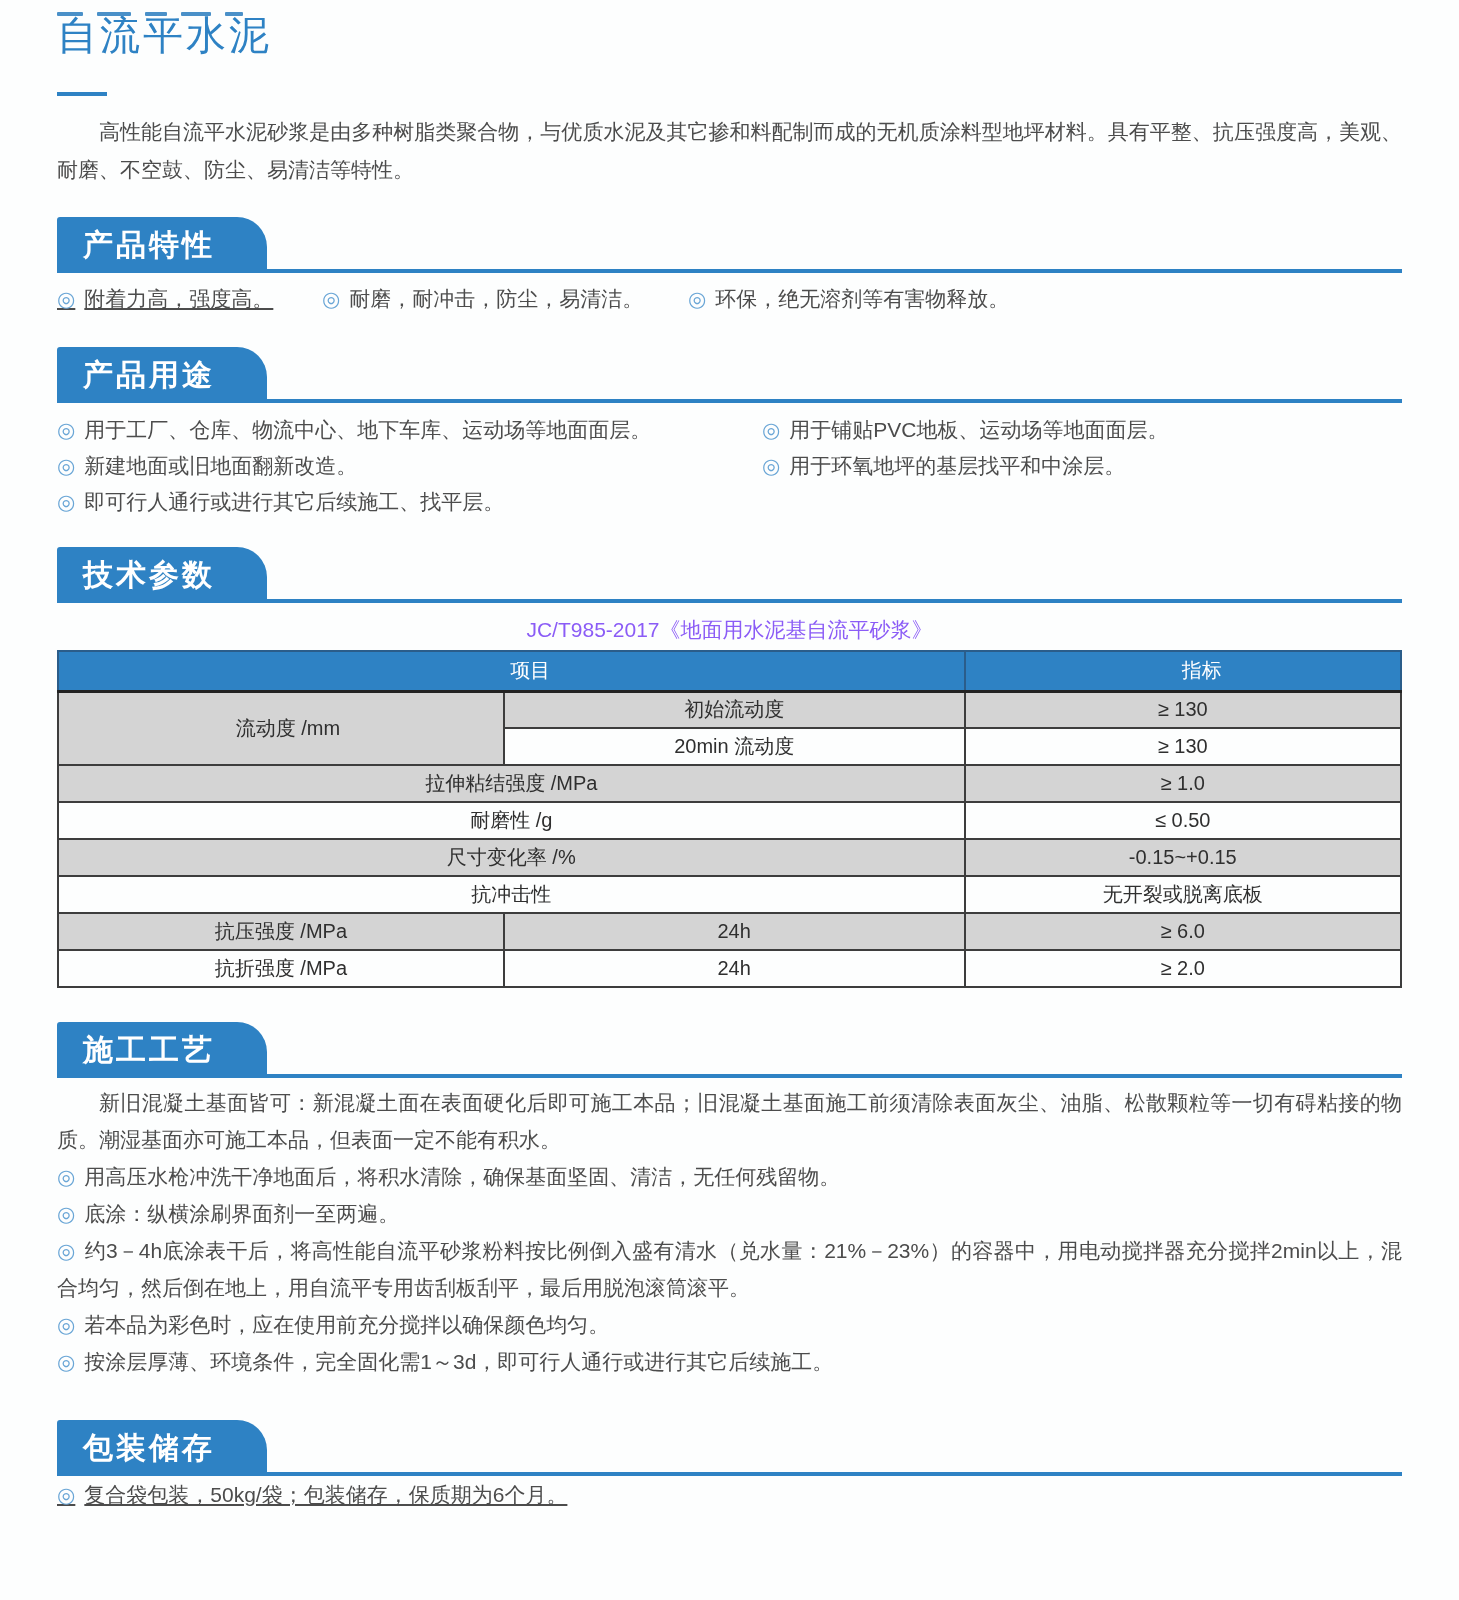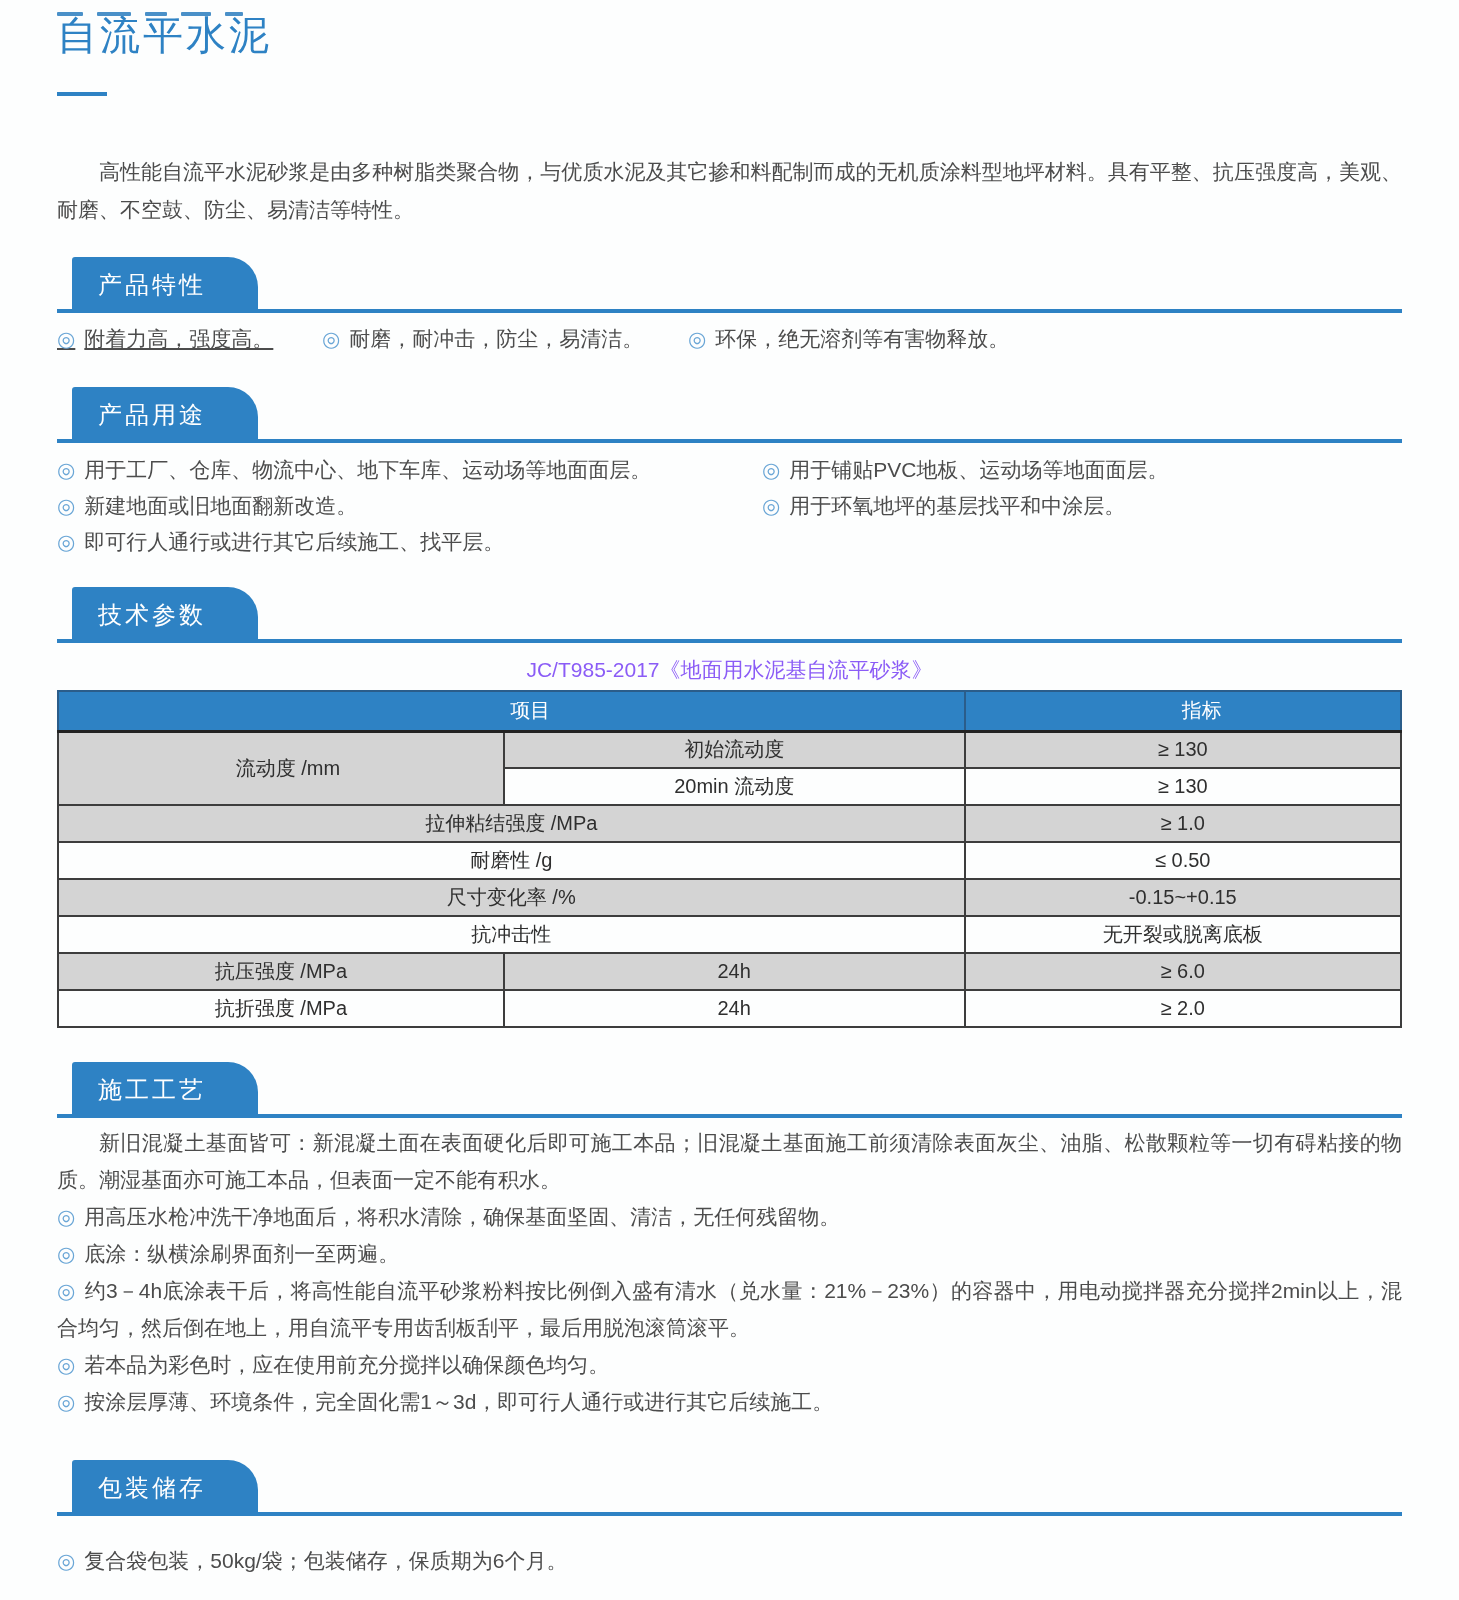--- a/index.html
+++ b/index.html
@@ -26,38 +26,38 @@
     margin-top: 12px;
     font-size: 40px;
     line-height: 46px;
     font-weight: normal;
     color: #2e82c4;
     letter-spacing: 3px;
   }
   .title-dash { width: 50px; height: 4px; background: #2e82c4; margin-top: 34px; }
 
   .intro {
-    margin-top: 57px;
+    margin-top: 17px;
     font-size: 21px;
     line-height: 38px;
     text-align: justify;
     text-indent: 2em;
     color: #4c4c4c;
   }
 
   
   .section-head { position: relative; height: 50px; border-bottom: 4px solid #2e82c4; }
   .section-tab {
     position: absolute;
-    left: 15px; bottom: -4px;
+    left: 0; bottom: -4px;
     height: 56px;
     background: #2e82c4;
     color: #ffffff;
-    font-size: 24px;
-    font-weight: normal;
+    font-size: 30px;
+    font-weight: bold;
     letter-spacing: 3px;
     padding: 0 52px 0 26px;
     border-radius: 3px 30px 0 0;
     display: flex;
     align-items: center;
   }
 
   .bullet-icon { color: #6aa6d6; margin-right: 9px; font-size: 21px; }
 
   
@@ -106,21 +106,21 @@
     border-bottom: 3px solid #222;
     padding-left: 44px;
   }
   table.spec tr.gray td { background: #d4d4d4; }
   table.spec td.span-gray { background: #d4d4d4; padding-left: 20px; }
 
   .process-body { margin-top: 6px; font-size: 21px; line-height: 37px; }
   .process-para { text-align: justify; text-indent: 2em; }
   .process-item, .pack-item { text-align: justify; }
 
-  .pack-item { margin-top: 27px; font-size: 21px; line-height: 36px; }
+  .pack-item { margin-top: 1px; font-size: 21px; line-height: 36px; text-decoration: underline; }
 </style>
 </head>
 <body>
 
 <div class="page">
 
   <div class="top-frag">
     <span></span>
       <span></span>
       <span></span>

